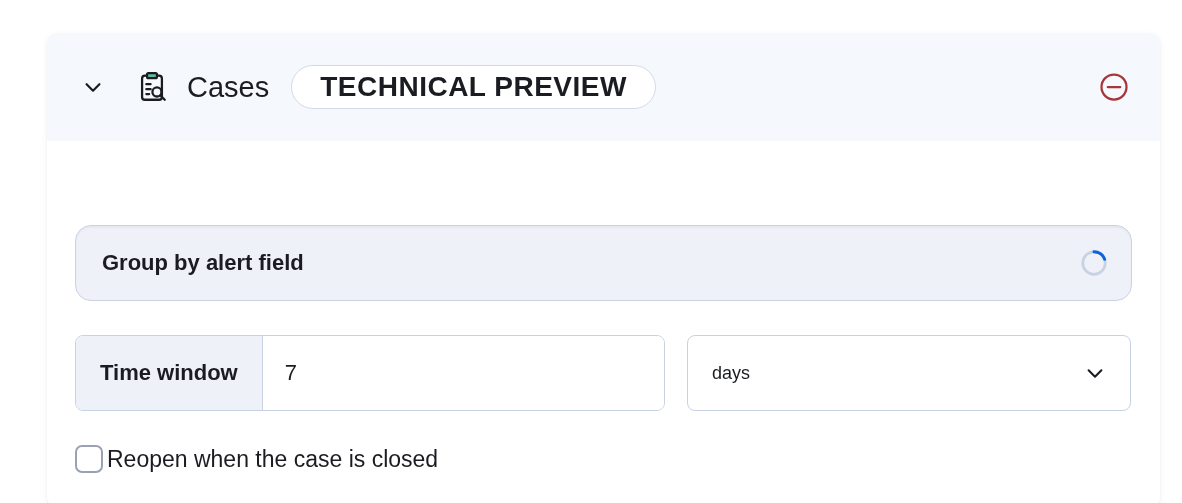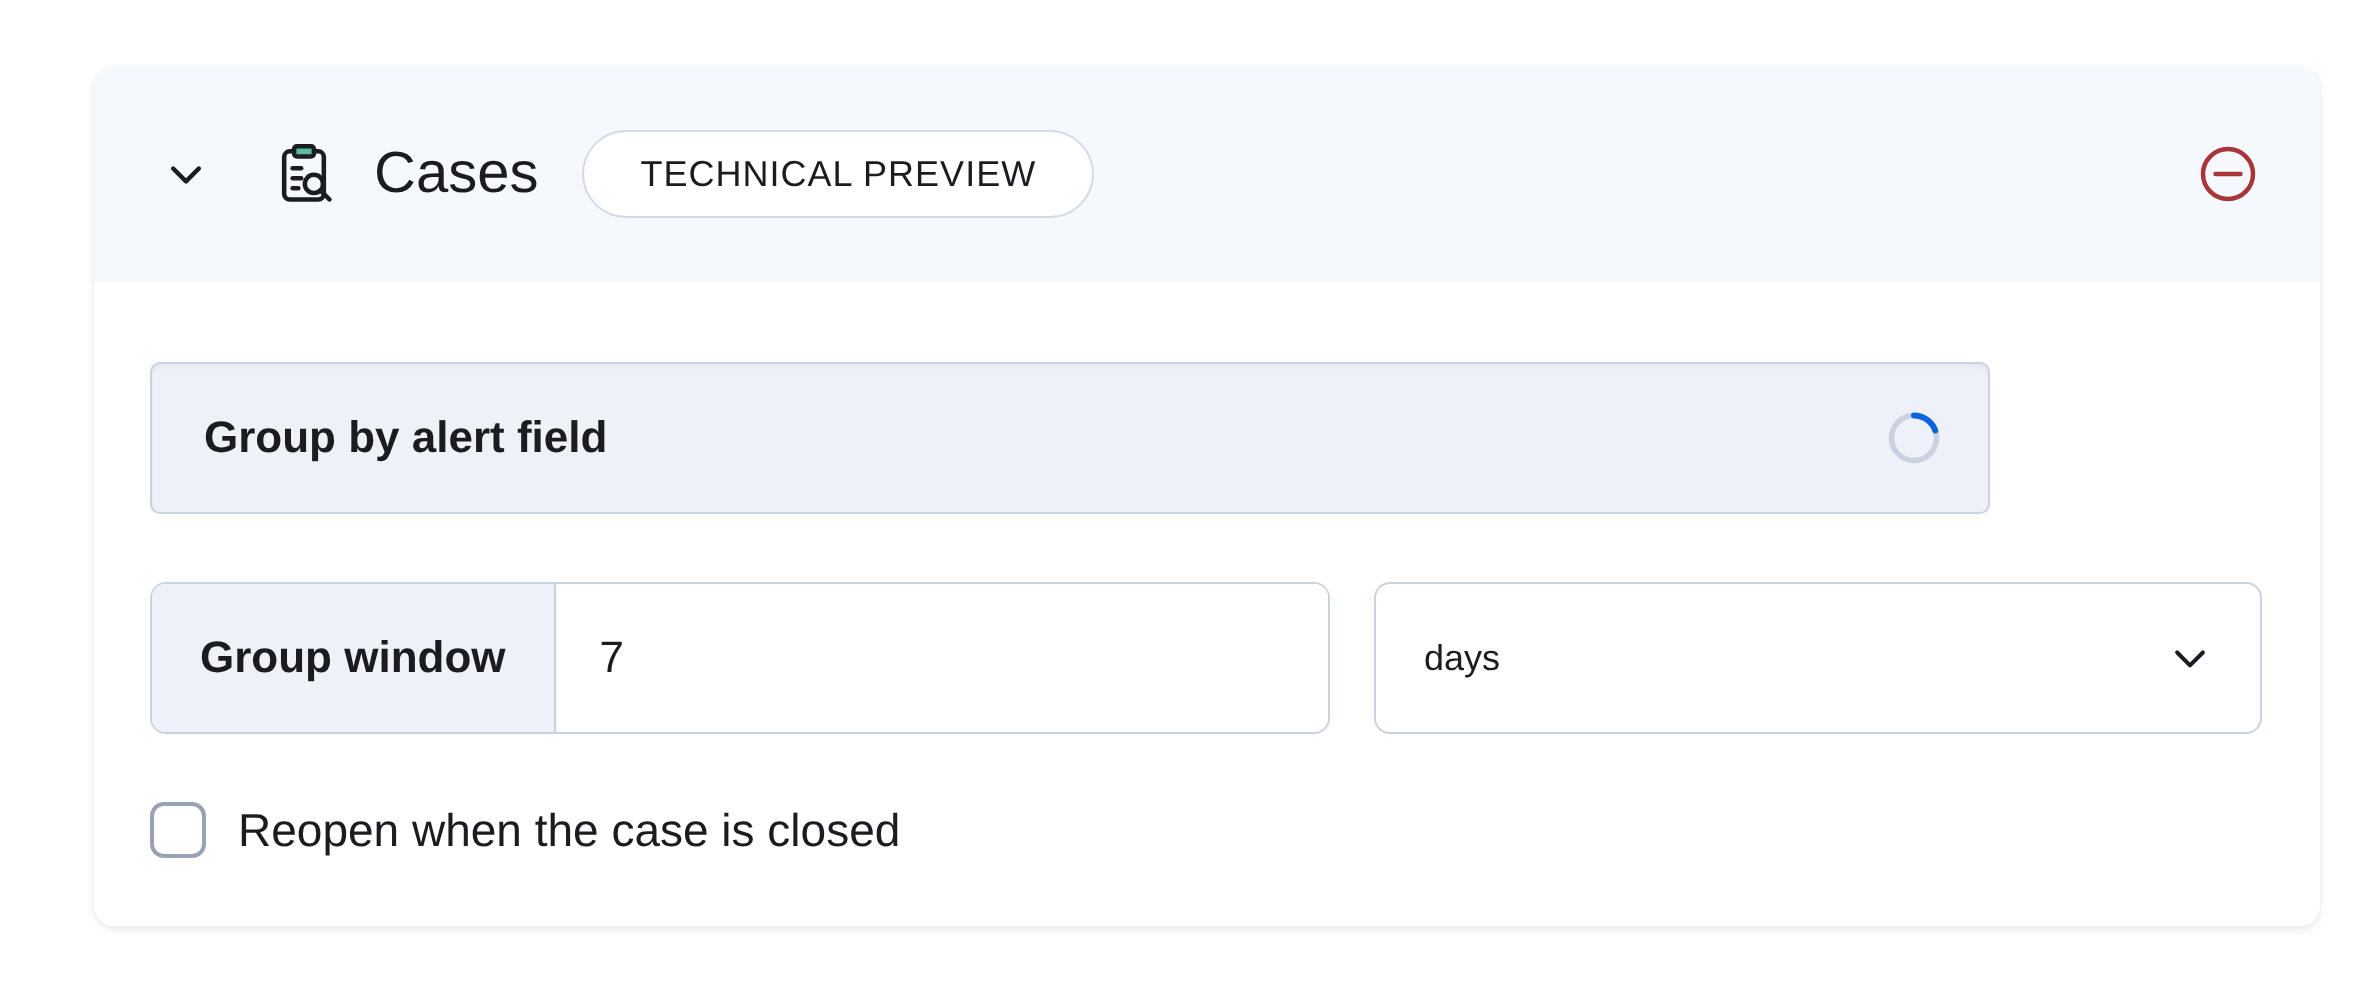--- a/index.html
+++ b/index.html
@@ -51,22 +51,22 @@
   }
   .badge {
     display: inline-flex;
     align-items: center;
     height: 44px;
     padding: 0 28px;
     margin-left: 22px;
     border: 1.5px solid #d3dae6;
     border-radius: 22px;
     background: #ffffff;
-    font-size: 18px;
-    font-weight: 400;
+    font-size: 28px;
+    font-weight: 700;
     letter-spacing: 0.5px;
   }
   .spacer { flex: 1; }
   .remove-btn {
     display: inline-flex;
     align-items: center;
     justify-content: center;
     width: 36px;
     height: 36px;
     background: transparent;
@@ -78,27 +78,28 @@
     background: #ffffff;
   }
   .field-row {
     display: flex;
     gap: 22px;
     margin-bottom: 34px;
   }
   .group-by-field {
     display: flex;
     align-items: center;
-    width: 920px;
+    width: 1057px;
     height: 76px;
     background: #eef2f8;
     border: 1px solid #c9d2e2;
-    border-radius: 5px;
+    border-radius: 16px;
     padding: 0 22px 0 26px;
     box-shadow: inset 0 2px 2px rgba(0,0,0,0.04);
+    margin-top: 44px;
   }
   .group-by-label {
     font-size: 22px;
     font-weight: 600;
     color: #1a1c21;
   }
   .group-by-field .spacer { flex: 1; }
   .spinner {
     width: 30px;
     height: 30px;
@@ -144,21 +145,21 @@
     cursor: pointer;
   }
   .unit-value {
     font-size: 18px;
     font-weight: 400;
     color: #1a1c21;
   }
   .checkbox-row {
     display: flex;
     align-items: center;
-    gap: 16px;
+    gap: 4px;
     margin-top: 6px;
   }
   .checkbox {
     width: 28px;
     height: 28px;
     border: 2px solid #98a2b3;
     border-radius: 7px;
     background: #ffffff;
     cursor: pointer;
   }
@@ -209,21 +210,21 @@
         <span class="spacer"></span>
         <svg class="spinner" width="30" height="30" viewBox="0 0 24 24" fill="none">
           <circle cx="12" cy="12" r="9" stroke="#c9d2e2" stroke-width="2.2"></circle>
           <path d="M 12 3 A 9 9 0 0 1 20.5 9" stroke="#0b64dd" stroke-width="2.4" stroke-linecap="round"></path>
         </svg>
       </div>
     </div>
 
     <div class="field-row">
       <div class="time-window-field">
-        <div class="tw-prepend">Group window</div>
+        <div class="tw-prepend">Time window</div>
         <input class="tw-input" type="text" value="7" style="">
       </div>
       <div class="unit-select">
         <span class="unit-value">days</span>
         <span class="spacer"></span>
         <svg width="22" height="22" viewBox="0 0 24 24" fill="none" stroke="#1a1c21" stroke-width="2.2" stroke-linecap="round" stroke-linejoin="round">
           <polyline points="5 9 12 16 19 9"></polyline>
         </svg>
       </div>
     </div>

